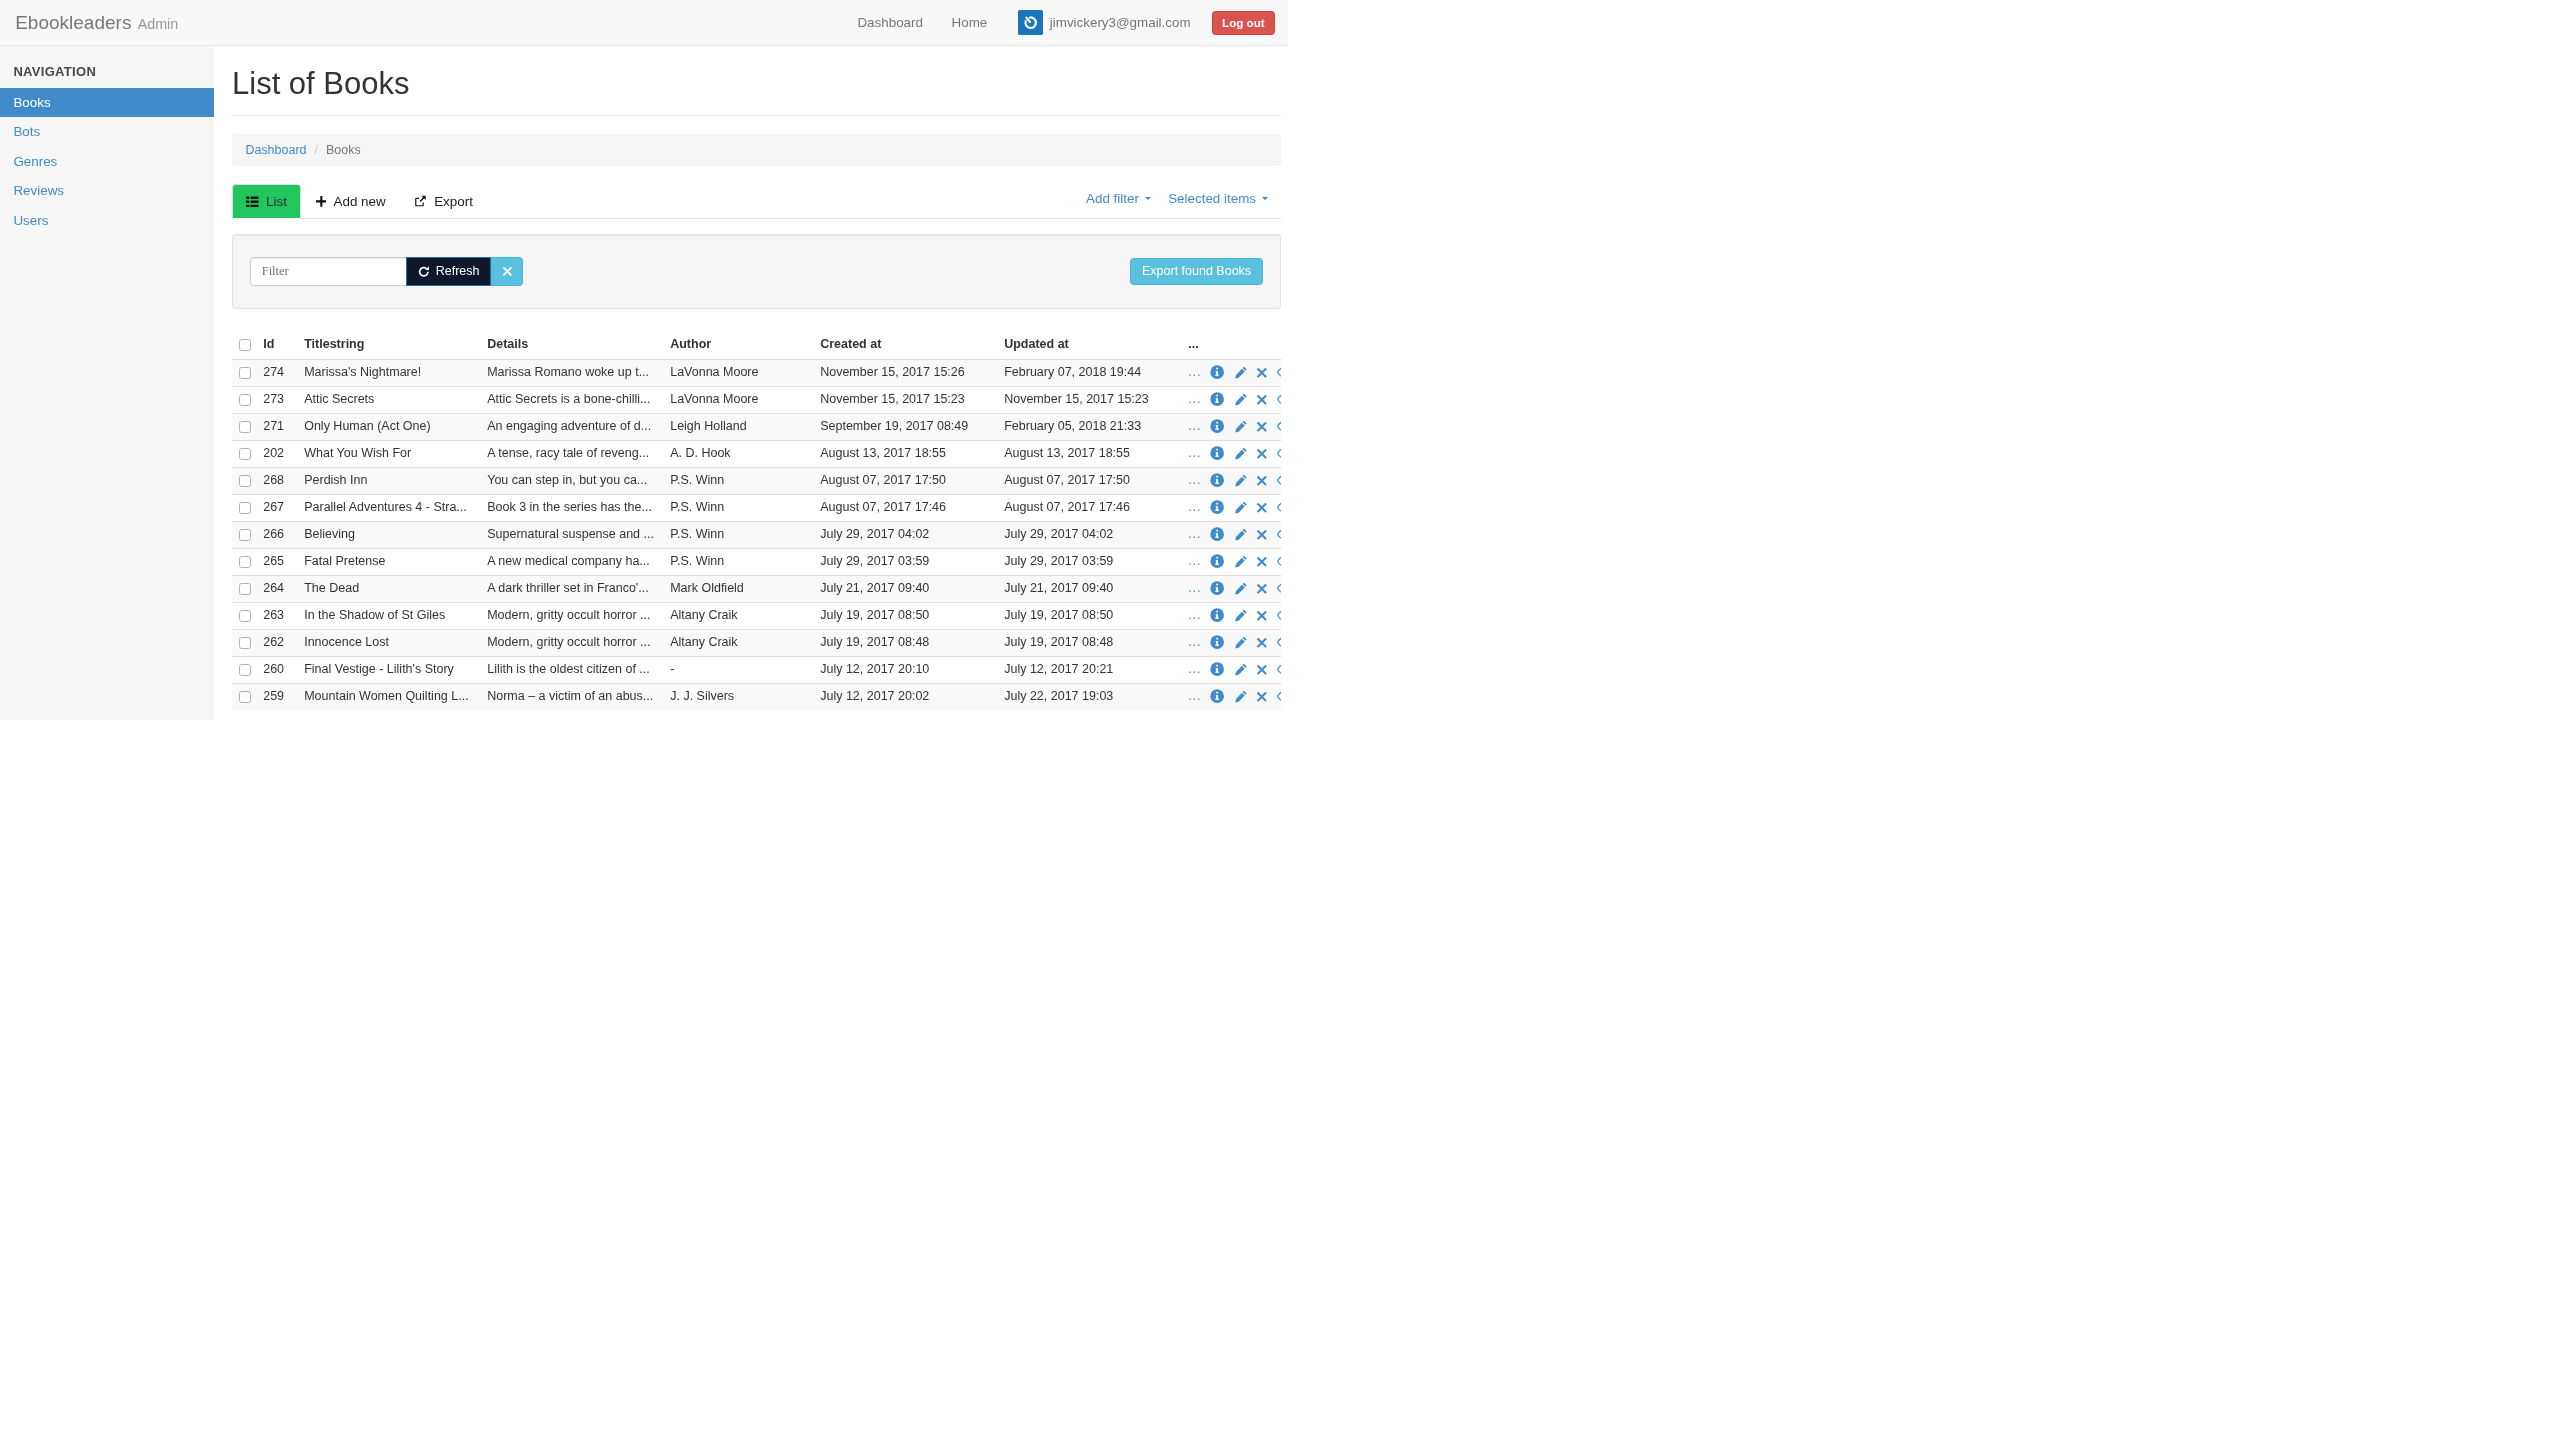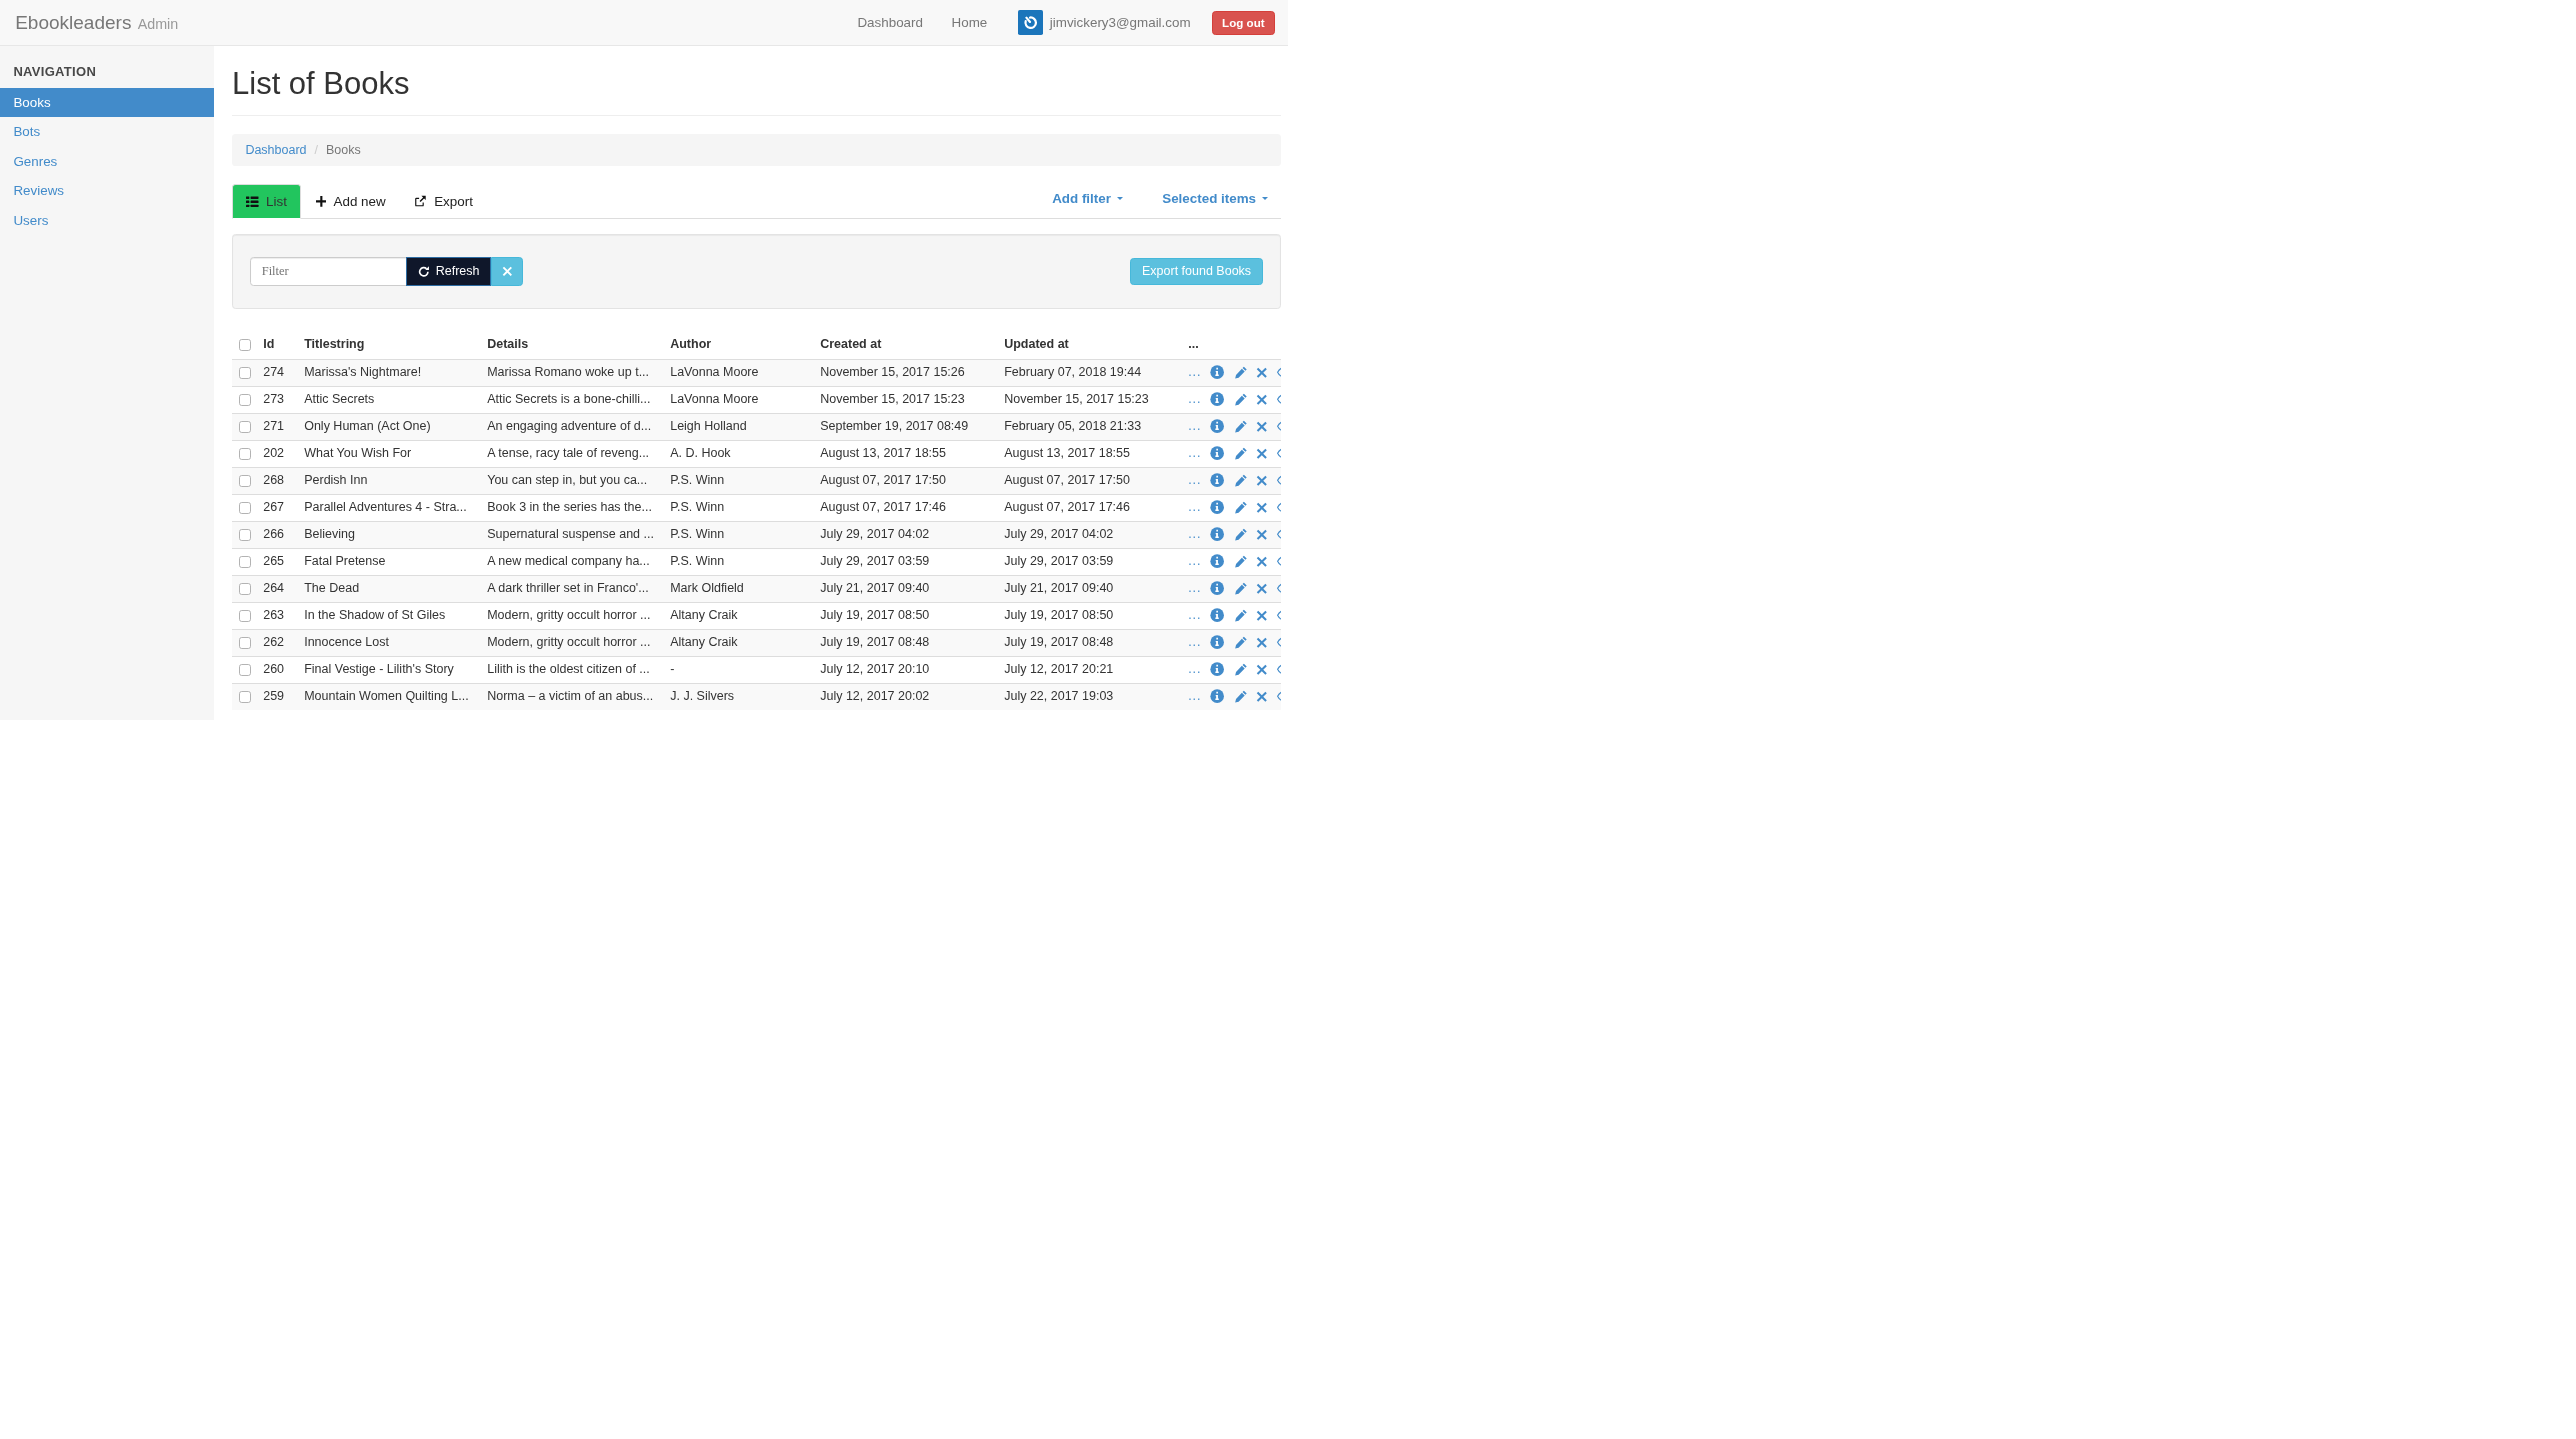--- a/index.html
+++ b/index.html
@@ -77,22 +77,22 @@
     display: flex; align-items: center; gap: 7.2px;
     padding: 9px 13.4px; color: #222; font-size: 13.4px; cursor: pointer;
     border: 0.9px solid transparent; margin-bottom: -0.9px;
   }
   .tab.active {
     background: #22c55e; border-color: #ddd; border-bottom-color: #fff;
     border-radius: 3.6px 3.6px 0 0; color: #333;
   }
   .tab .ticon { display: inline-flex; color: #111; }
   .tabs-right {
-    margin-left: auto; align-self: center; display: flex; gap: 39px;
-    padding-right: 12.5px; padding-bottom: 5.4px; font-size: 13.4px; font-weight: bold;
+    margin-left: auto; align-self: center; display: flex; gap: 17px;
+    padding-right: 12.5px; padding-bottom: 5.4px; font-size: 13.4px;
   }
   .drop-link { color: #428bca; display: inline-flex; align-items: center; }
   .caret {
     display: inline-block; width: 0; height: 0; margin-left: 6.3px;
     border-left: 3.6px solid transparent; border-right: 3.6px solid transparent;
     border-top: 3.6px solid currentColor;
   }
 
   
   .well {

